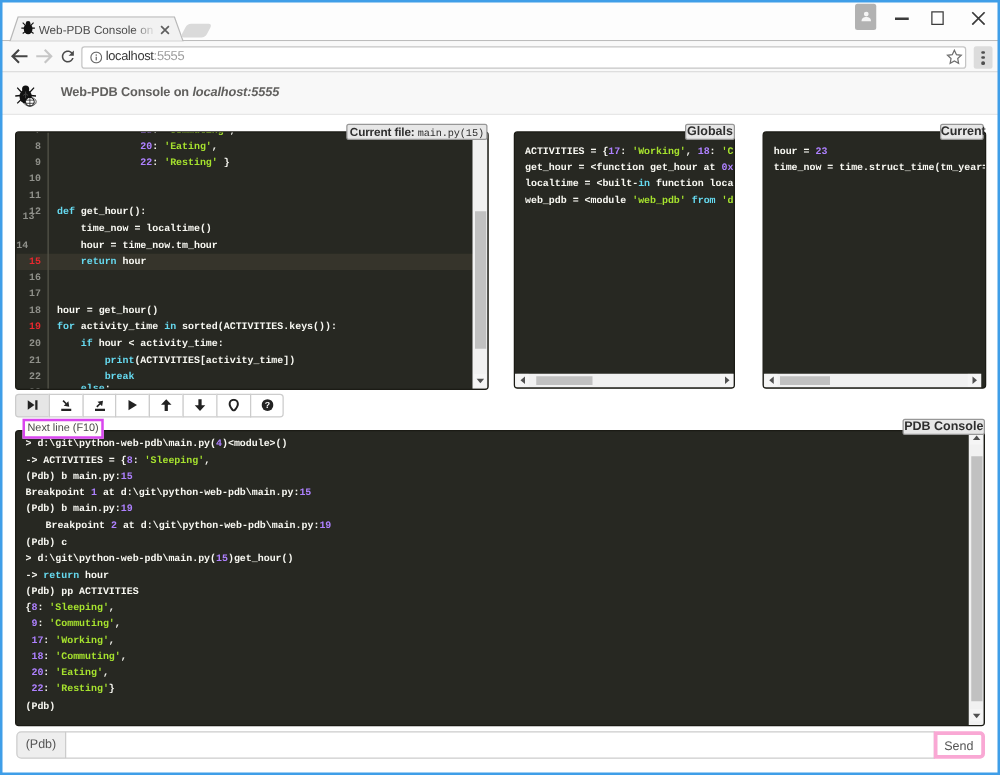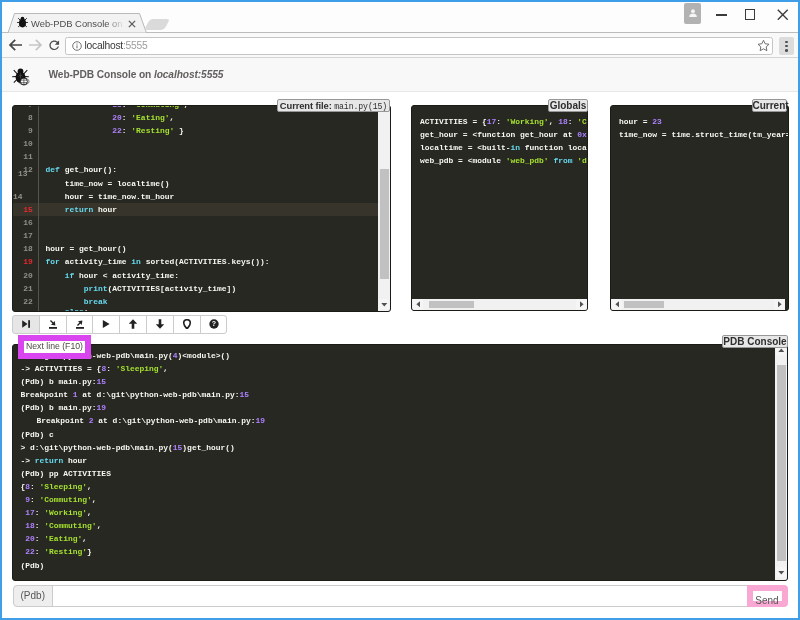--- a/index.html
+++ b/index.html
@@ -254,25 +254,25 @@
 <svg class="abs" style="left:169.7px;top:4.7px;" width="10" height="10" viewBox="0 0 10 10">
       <path d="M5,0.7 C6.9,0.7 8.3,2.2 8.3,4.1 C8.3,6.4 5,9.9 5,9.9 C5,9.9 1.7,6.4 1.7,4.1 C1.7,2.2 3.1,0.7 5,0.7 Z" fill="none" stroke="#222" stroke-width="1.6"></path>
     </svg>
 <div class="abs" style="left:187.6px;top:0;width:27.8px;height:19.5px;background:#fff;border:1px solid #ccc;box-sizing:border-box;border-radius:0 3px 3px 0;"></div>
 <svg class="abs" style="left:196.5px;top:4.7px;" width="10" height="10" viewBox="0 0 10 10">
       <circle cx="5" cy="5" r="4.7" fill="#222"></circle>
       <text x="5" y="7.4" font-family="Liberation Sans,sans-serif" font-size="7" font-weight="bold" fill="#fff" text-anchor="middle">?</text>
     </svg>
 </div>
 
-<div class="abs" style="left:18px;top:335px;width:61px;height:11.5px;background:#fffefa;border:6px solid #d946ef;
+<div class="abs" style="left:18px;top:335px;width:61px;height:11.5px;background:#fffefa;border:2px solid #d946ef;
      font-size:8.7px;color:#4a4a4a;line-height:11px;text-align:center;z-index:30;">Next line (F10)</div>
 
 <div class="abs" style="left:12.5px;top:585px;width:40.5px;height:22px;background:#eee;border:1px solid #ccc;
      border-radius:4px 0 0 4px;box-sizing:border-box;color:#555;font-size:10px;line-height:20px;text-align:center;">(Pdb)</div>
 <div class="abs" style="left:52px;top:585px;width:695.5px;height:22px;background:#fff;border:1px solid #ccc;box-sizing:border-box;"></div>
-<div class="abs" style="left:746.5px;top:585px;width:41px;height:22px;background:#fff;border:6px solid #f9a8d4;
+<div class="abs" style="left:746.5px;top:585px;width:41px;height:22px;background:#fff;border:3px solid #f9a8d4;
      border-radius:0 4px 4px 0;box-sizing:border-box;color:#555;font-size:10px;line-height:20px;text-align:center;">Send</div>
 
 <div class="abs" style="left:0;top:0;width:800px;height:1.6px;background:#3f9ee8;z-index:50;"></div>
 <div class="abs" style="left:0;top:0;width:1.6px;height:620px;background:#3f9ee8;z-index:50;"></div>
 <div class="abs" style="left:797.6px;top:0;width:2.4px;height:620px;background:#3f9ee8;z-index:50;"></div>
 <div class="abs" style="left:0;top:617.6px;width:800px;height:2.4px;background:#3f9ee8;z-index:50;"></div>
 
 </body></html>

